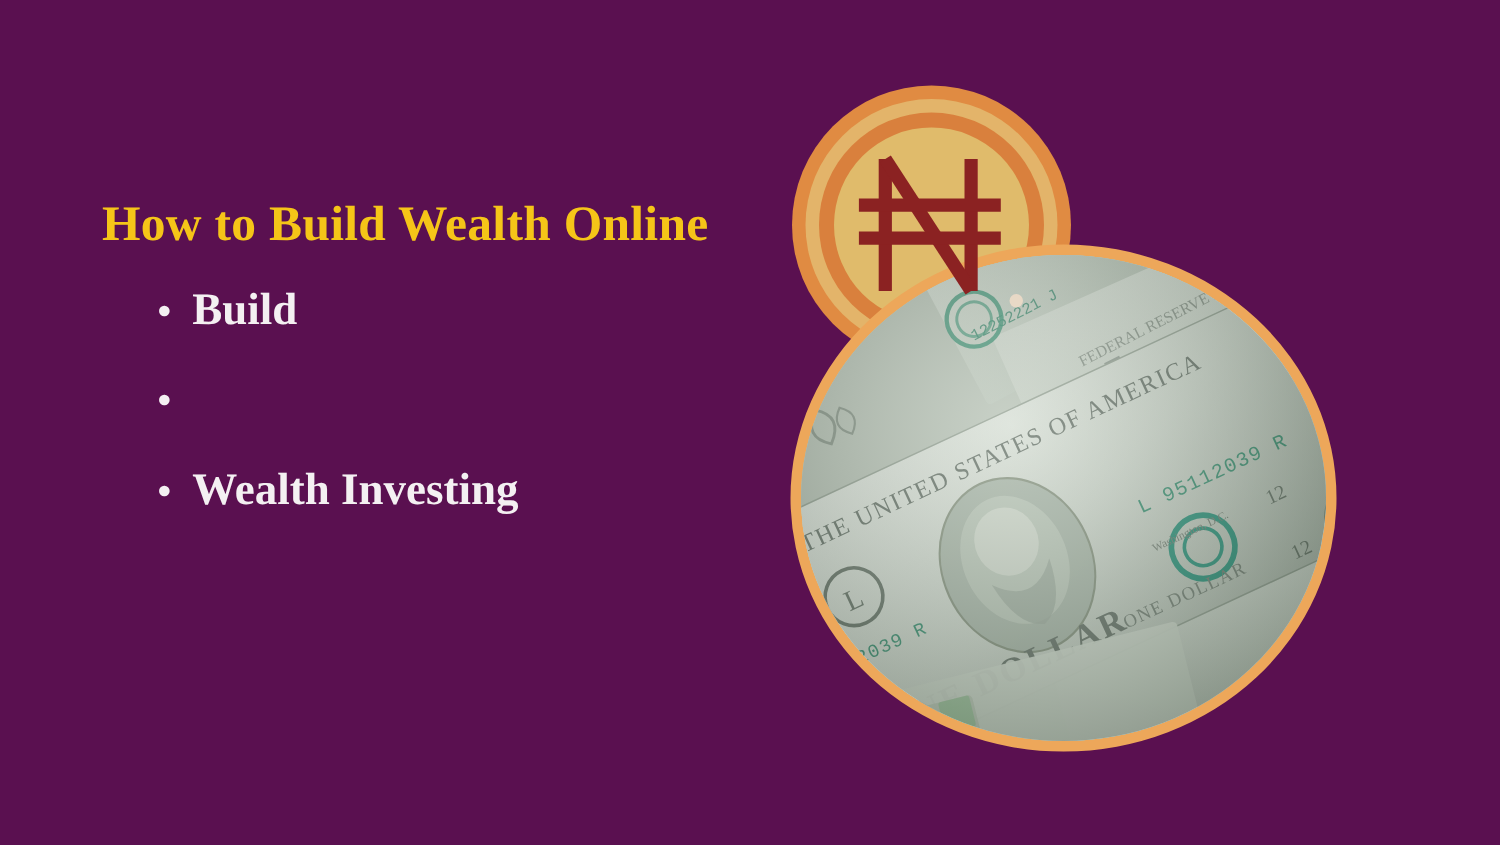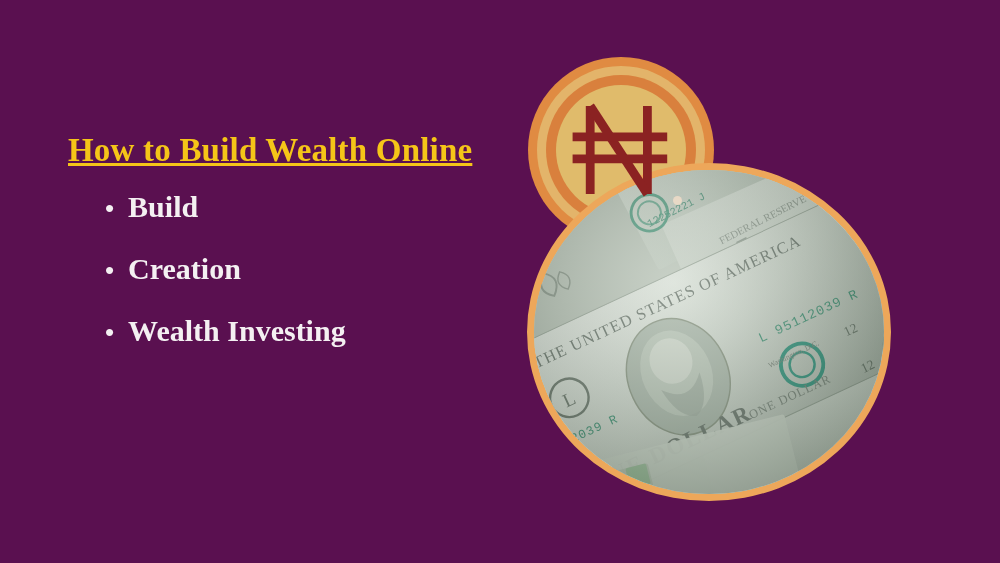--- a/index.html
+++ b/index.html
@@ -24,21 +24,20 @@
     width: 500px;
   }
   #slide-title {
     font-size: 33px;
     font-weight: bold;
     color: #f5c518;
     letter-spacing: 0.2px;
     line-height: 1.1;
     white-space: nowrap;
     margin: 0;
-    text-decoration: underline;
   }
   #bullet-list {
     list-style: none;
     margin: 0;
     padding: 0;
     margin-top: 24px;
   }
   .bullet-item {
     display: flex;
     align-items: baseline;
@@ -140,21 +139,20 @@
 
     <ul id="bullet-list">
 
       <li class="bullet-item">
         <span class="bullet-dot">•</span>
         <span class="bullet-label">Build</span>
       </li>
 
       <li class="bullet-item">
         <span class="bullet-dot">•</span>
-        <span class="bullet-label">Creation</span>
       </li>
 
       <li class="bullet-item">
         <span class="bullet-dot">•</span>
         <span class="bullet-label">Wealth Investing</span>
       </li>
 
     </ul>
   </div>
 

